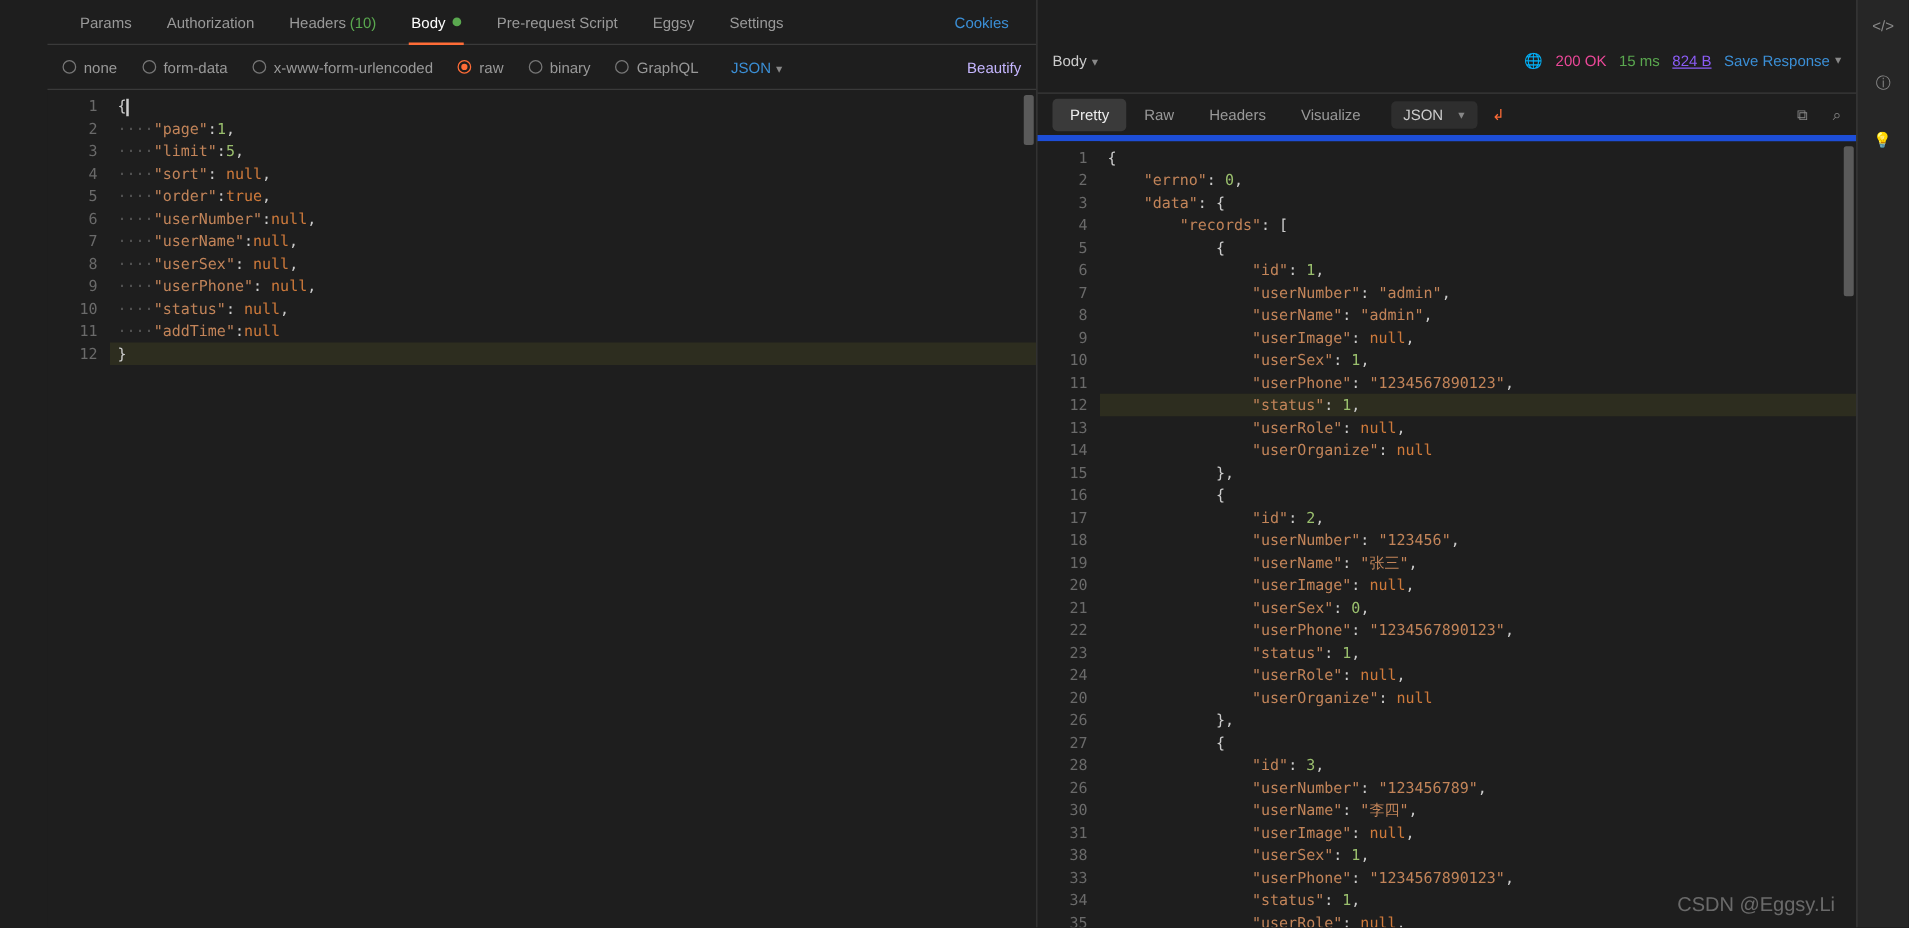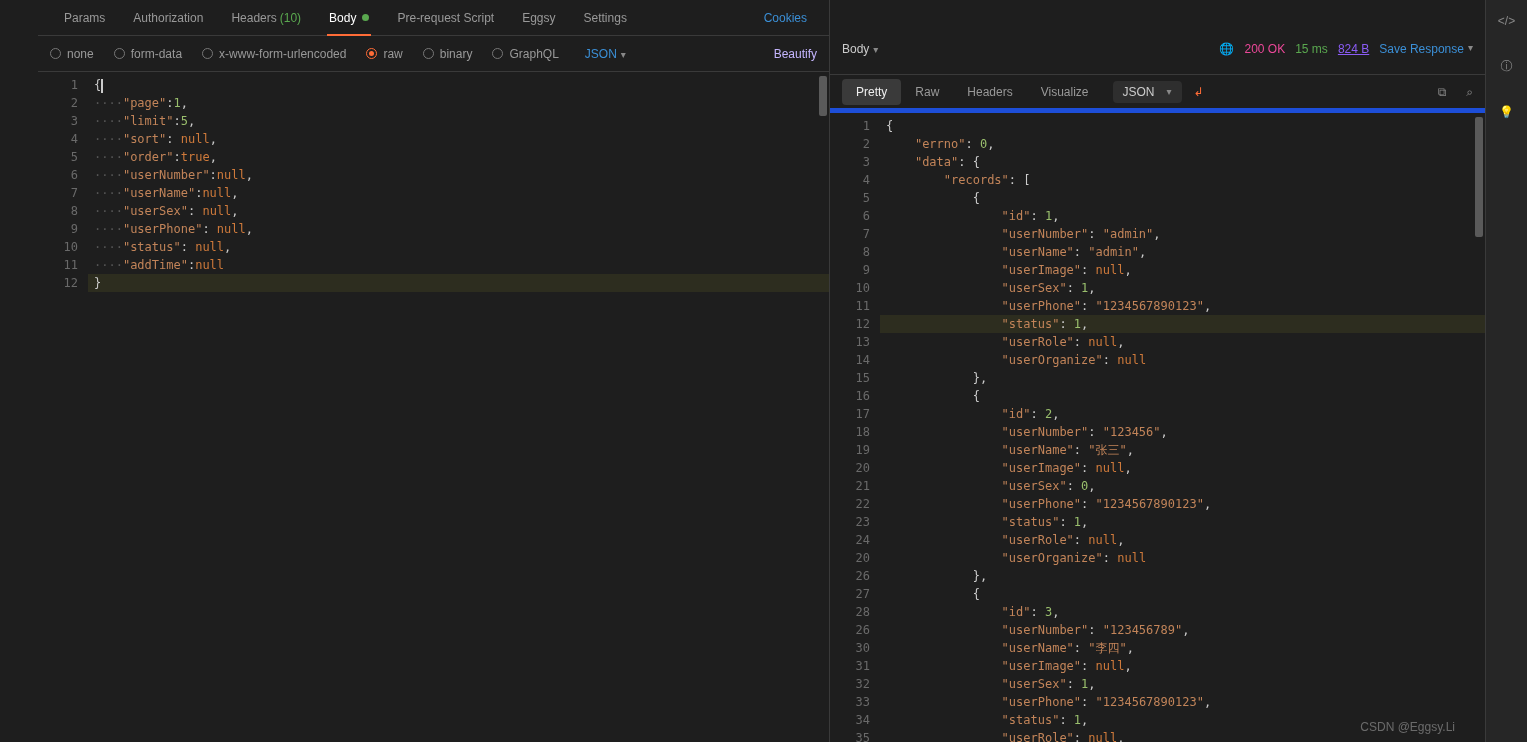--- a/index.html
+++ b/index.html
@@ -63,21 +63,21 @@
 
 
 .dots { color: #555; }
 .key { color: #c28459; }
 .str { color: #c28459; }
 .num { color: #9abf6d; }
 .null { color: #cf7a3b; }
 .true { color: #cf7a3b; }
 .pun { color: #ccc; }
 
-.watermark { position: absolute; right: 72px; bottom: 8px; color: rgba(200,200,200,0.45); font-size: 12px; font-family: Arial; pointer-events: none; }
+.watermark { position: absolute; right: 59px; bottom: 8px; color: rgba(200,200,200,0.45); font-size: 16px; font-family: Arial; pointer-events: none; }
 </style>
 </head>
 <body>
 
 <div class="panel-left">
   <div class="tabs-row">
     <div class="tab">
         <span>Params</span>
       </div>
     <div class="tab">
@@ -223,21 +223,21 @@
         <div>22</div>
         <div>23</div>
         <div>24</div>
         <div>20</div>
         <div>26</div>
         <div>27</div>
         <div>28</div>
         <div>26</div>
         <div>30</div>
         <div>31</div>
-        <div>32</div>
+        <div>38</div>
         <div>33</div>
         <div>34</div>
         <div>35</div>
         <div>36</div>
       </div>
     <div class="code" id="resp-code">
       <div class="scroll-ind2"></div>
     <div class="line"><span class="pun">{</span></div>
         <div class="line">    <span class="key">"errno"</span><span class="pun">: </span><span class="num">0</span><span class="pun">,</span></div>
         <div class="line">    <span class="key">"data"</span><span class="pun">: {</span></div>

